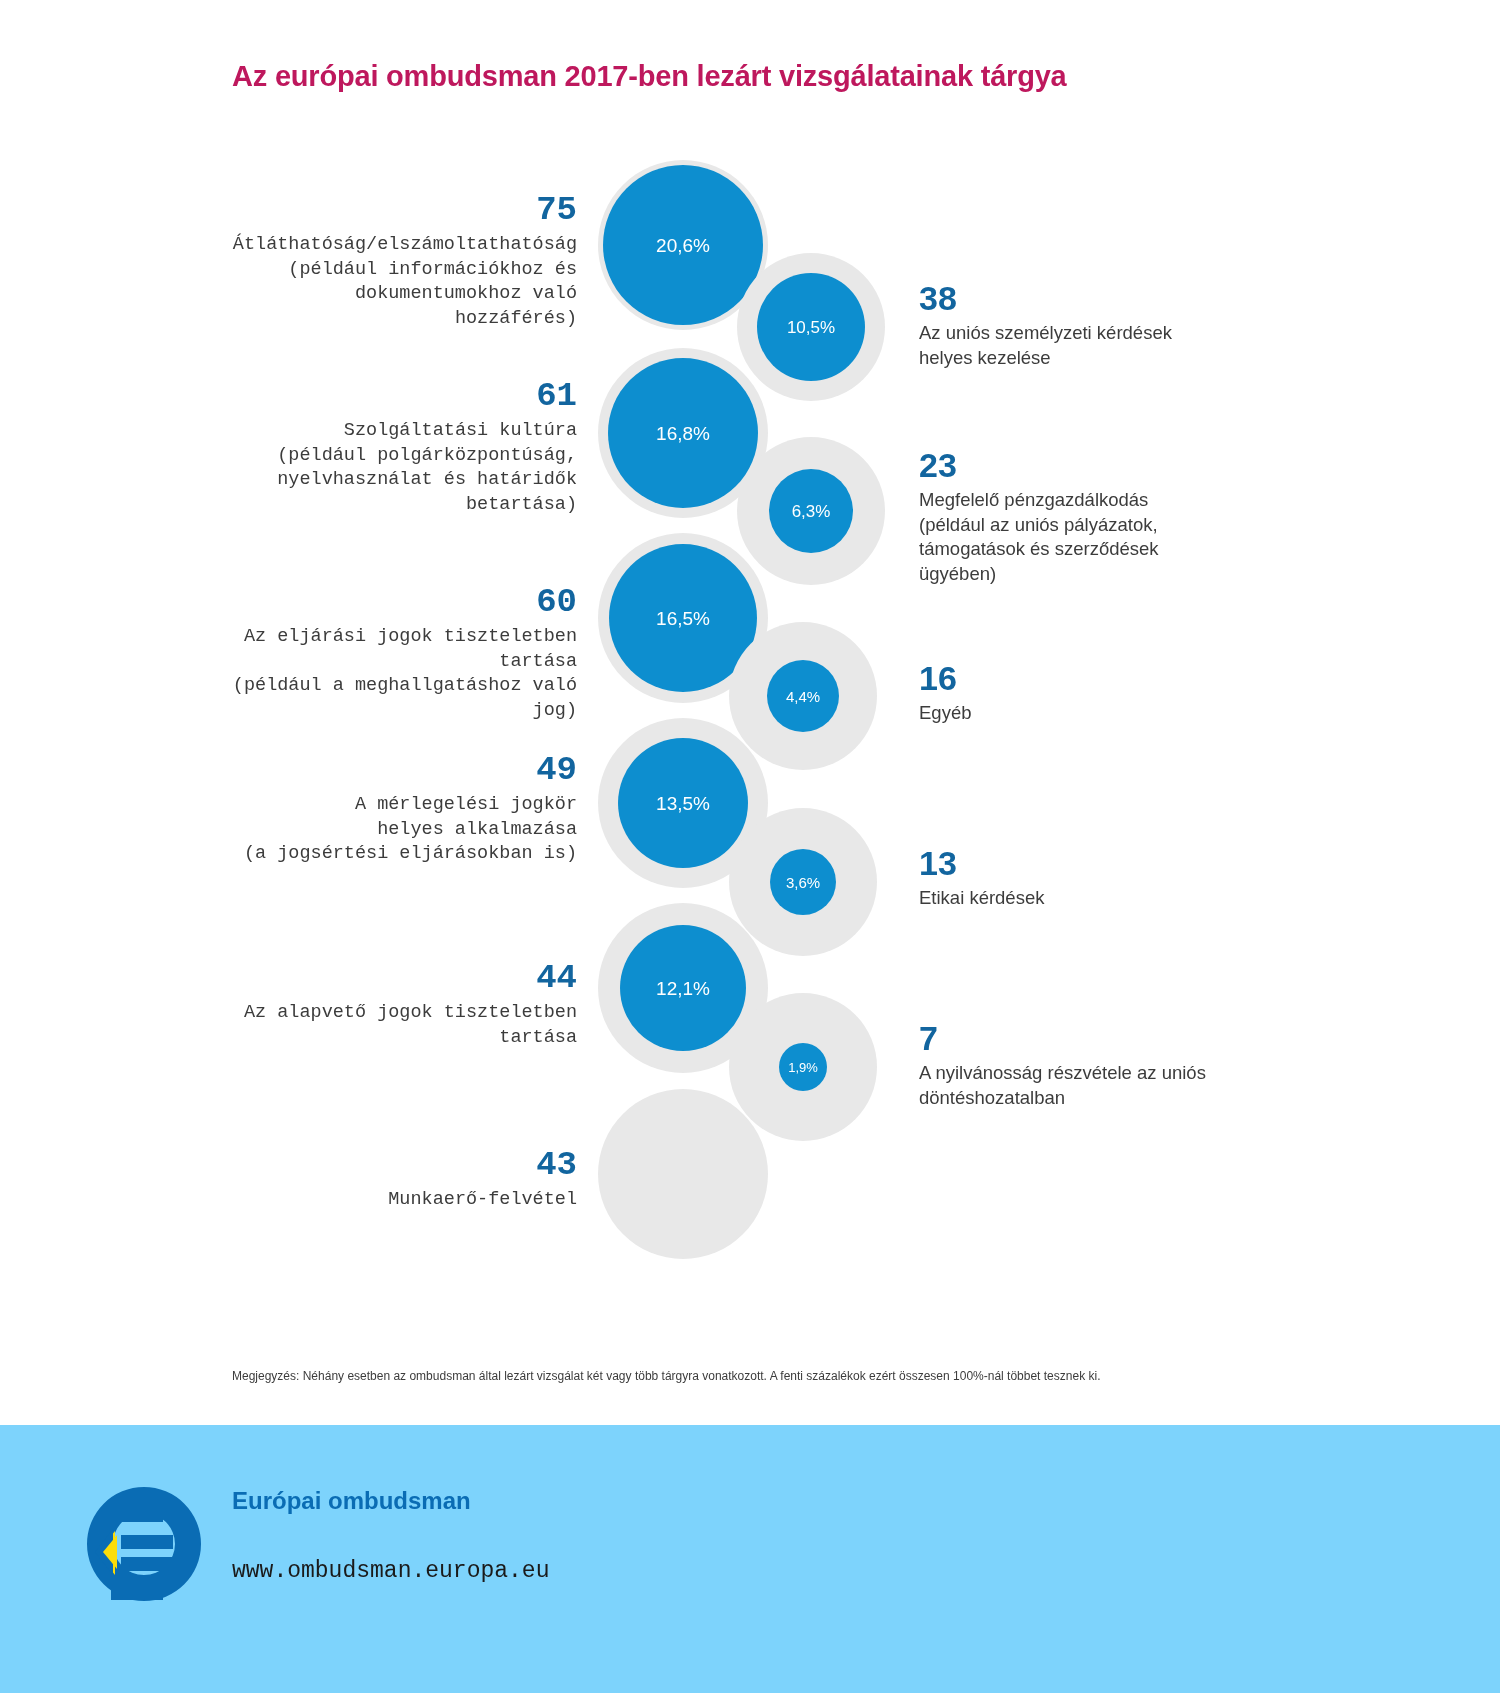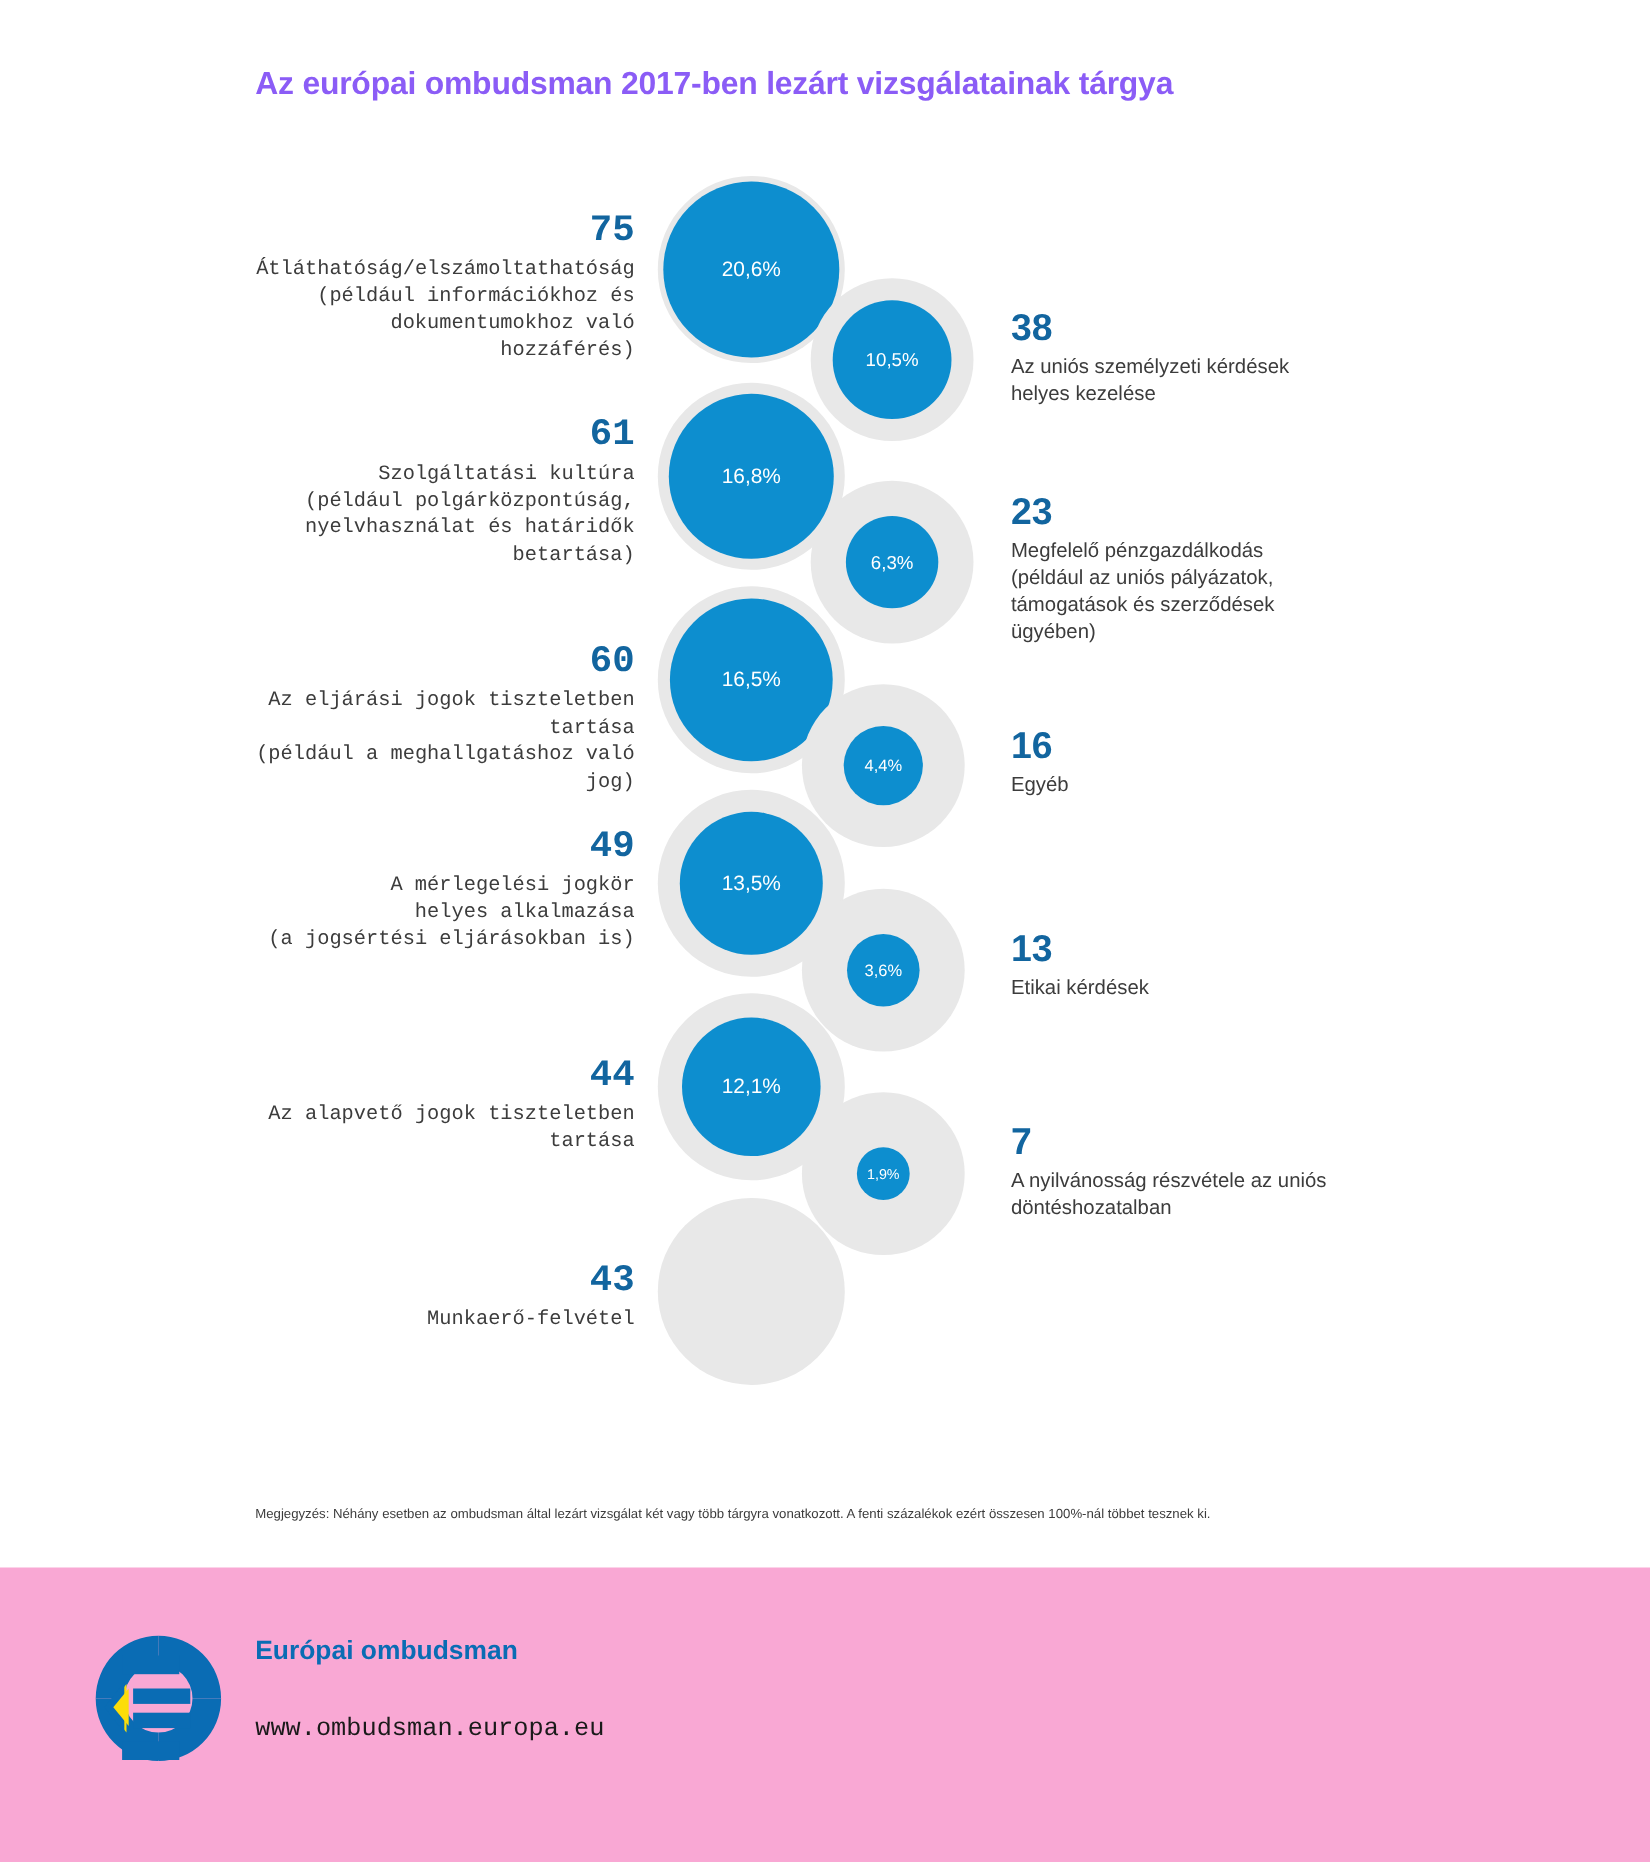--- a/index.html
+++ b/index.html
@@ -20,21 +20,21 @@
     overflow: hidden;
   }
 
   
   .title {
     position: absolute;
     left: 232px;
     top: 60px;
     font-size: 29px;
     font-weight: bold;
-    color: #8b5cf6;
+    color: #be185d;
     letter-spacing: -0.2px;
     white-space: nowrap;
   }
 
   
   .chart {
     position: absolute;
     left: 0;
     top: 0;
     width: 1500px;
@@ -103,21 +103,21 @@
     color: #3c3c3c;
   }
 
   
   .footer {
     position: absolute;
     left: 0;
     bottom: 0;
     width: 1500px;
     height: 268px;
-    background: #f9a8d4;
+    background: #7dd3fc;
   }
 
   .footer-logo {
     position: absolute;
     left: 83px;
     top: 58px;
     width: 122px;
     height: 122px;
   }
 

